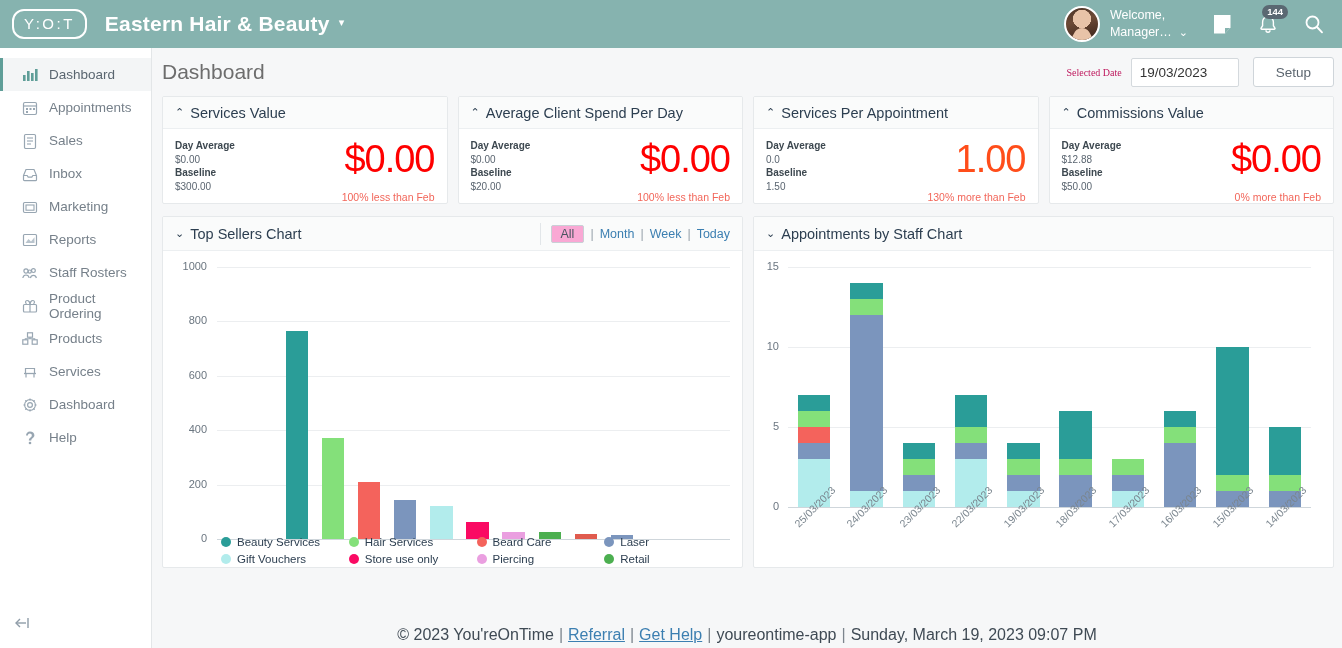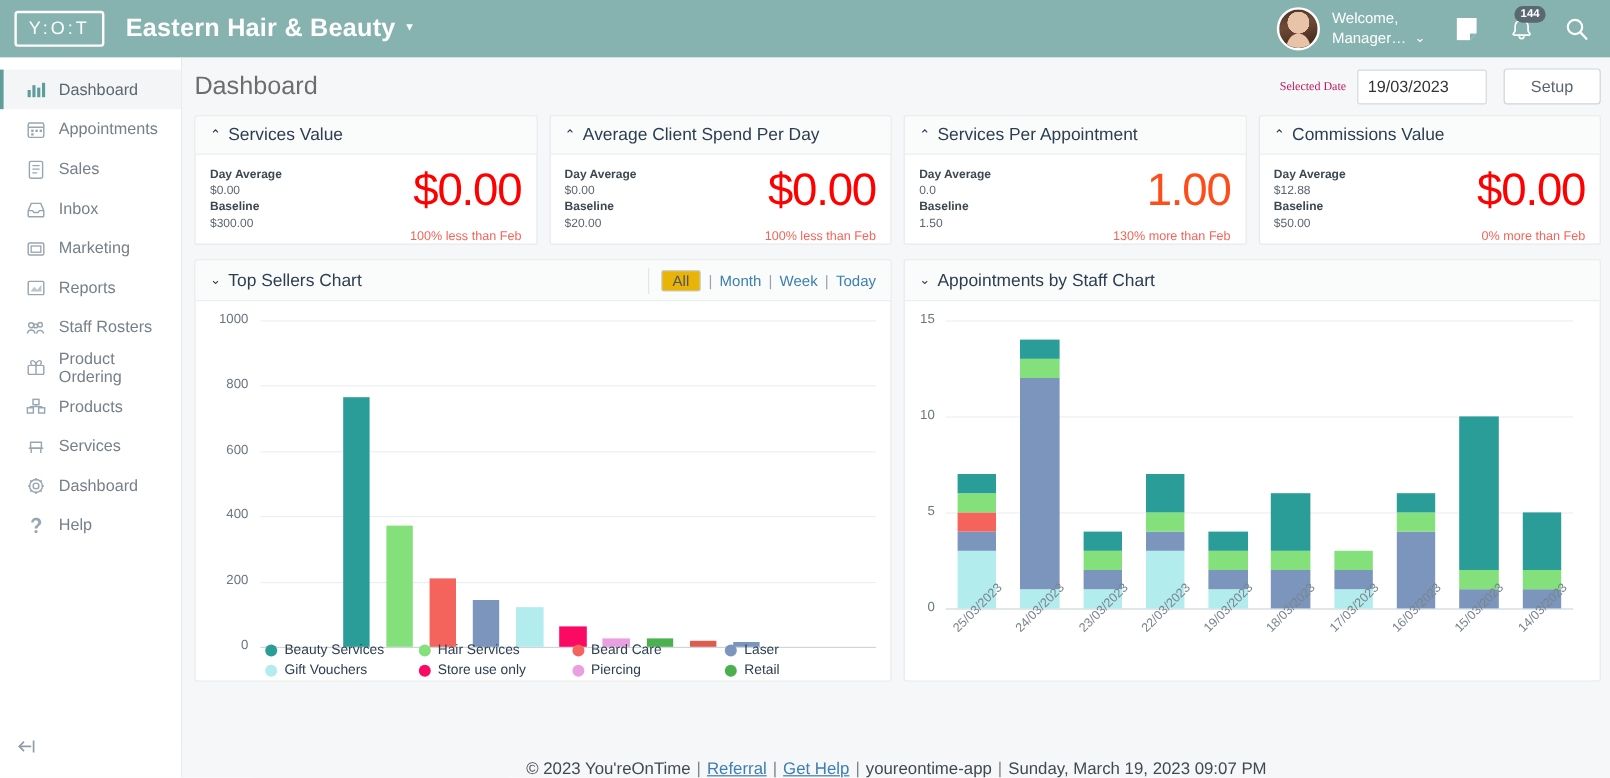--- a/index.html
+++ b/index.html
@@ -13,21 +13,21 @@
 
   
   .topbar {
     position: absolute; top: 0; left: 0; width: 1342px; height: 48px;
     background: #86b3af;
     display: flex; align-items: center;
   }
   .logo-box {
     margin-left: 12px;
     border: 2px solid #ffffff;
-    border-radius: 3px;
+    border-radius: 12px;
     padding: 5px 10px 6px 10px;
     color: #ffffff;
     font-size: 15px;
     letter-spacing: 2.5px;
     font-weight: 400;
     line-height: 1;
   }
   .biz-name {
     margin-left: 18px;
     color: #ffffff;
@@ -147,21 +147,21 @@
   .panel-head {
     background: #fafbfb; border-bottom: 1px solid #eceff1; height: 34px;
     display: flex; align-items: center; padding: 0 12px;
     font-size: 14.5px; color: #2c3e50;
   }
   .caret-dn { margin-right: 6px; font-size: 11px; color: #2c3e50; }
   .range-ctrl { margin-left: auto; display: flex; align-items: center; font-size: 12.5px; }
   .range-sep { width:1px; height: 22px; background:#e2e6e9; margin-right: 10px;}
   .range-all {
     border: 1px solid #c9d0d6; border-radius: 2px; padding: 1px 9px; color:#4a5560;
-    background: #eab308;
+    background: #f9a8d4;
   }
   .range-link { color: #3c7fb1; margin: 0 0 0 6px; cursor: pointer; }
   .range-pipe { color: #9aa4ad; margin-left: 6px; }
 
   .plot { position: relative; width: 100%; height: 318px; }
   .ytick { position: absolute; font-size: 11px; color: #6b7680; text-align: right; }
   .gridline { position: absolute; height: 1px; background: #eceef0; }
   .axisline { position: absolute; height: 1px; background: #cfd6db; }
   .bar { position: absolute; bottom: 0; }
 
@@ -175,22 +175,22 @@
 
   .xlabels { position: absolute; left: 0; right: 0; top: 262px; height: 56px; }
   .xlab {
     position: absolute; font-size: 10.5px; color: #7a858e;
     transform: rotate(-45deg); transform-origin: left top; white-space: nowrap;
   }
 
   
   .footer {
     position: absolute; left: 152px; bottom: 0; width: 1190px; height: 26px;
-    background: #f6f7f8; display: flex; align-items: flex-end; justify-content: center;
-    font-size: 14px; color: #3f4a54;
+    background: #f6f7f8; display: flex; align-items: center; justify-content: center;
+    font-size: 16px; color: #3f4a54;
   }
   .footer a { color: #3c7fb1; text-decoration: underline; }
   .footer .sep { margin: 0 5px; color: #7c858d; }
 </style>
 </head>
 <body>
 
 <div class="topbar">
   <div class="logo-box">Y:O:T</div>
   <div class="biz-name">Eastern Hair &amp; Beauty</div>

